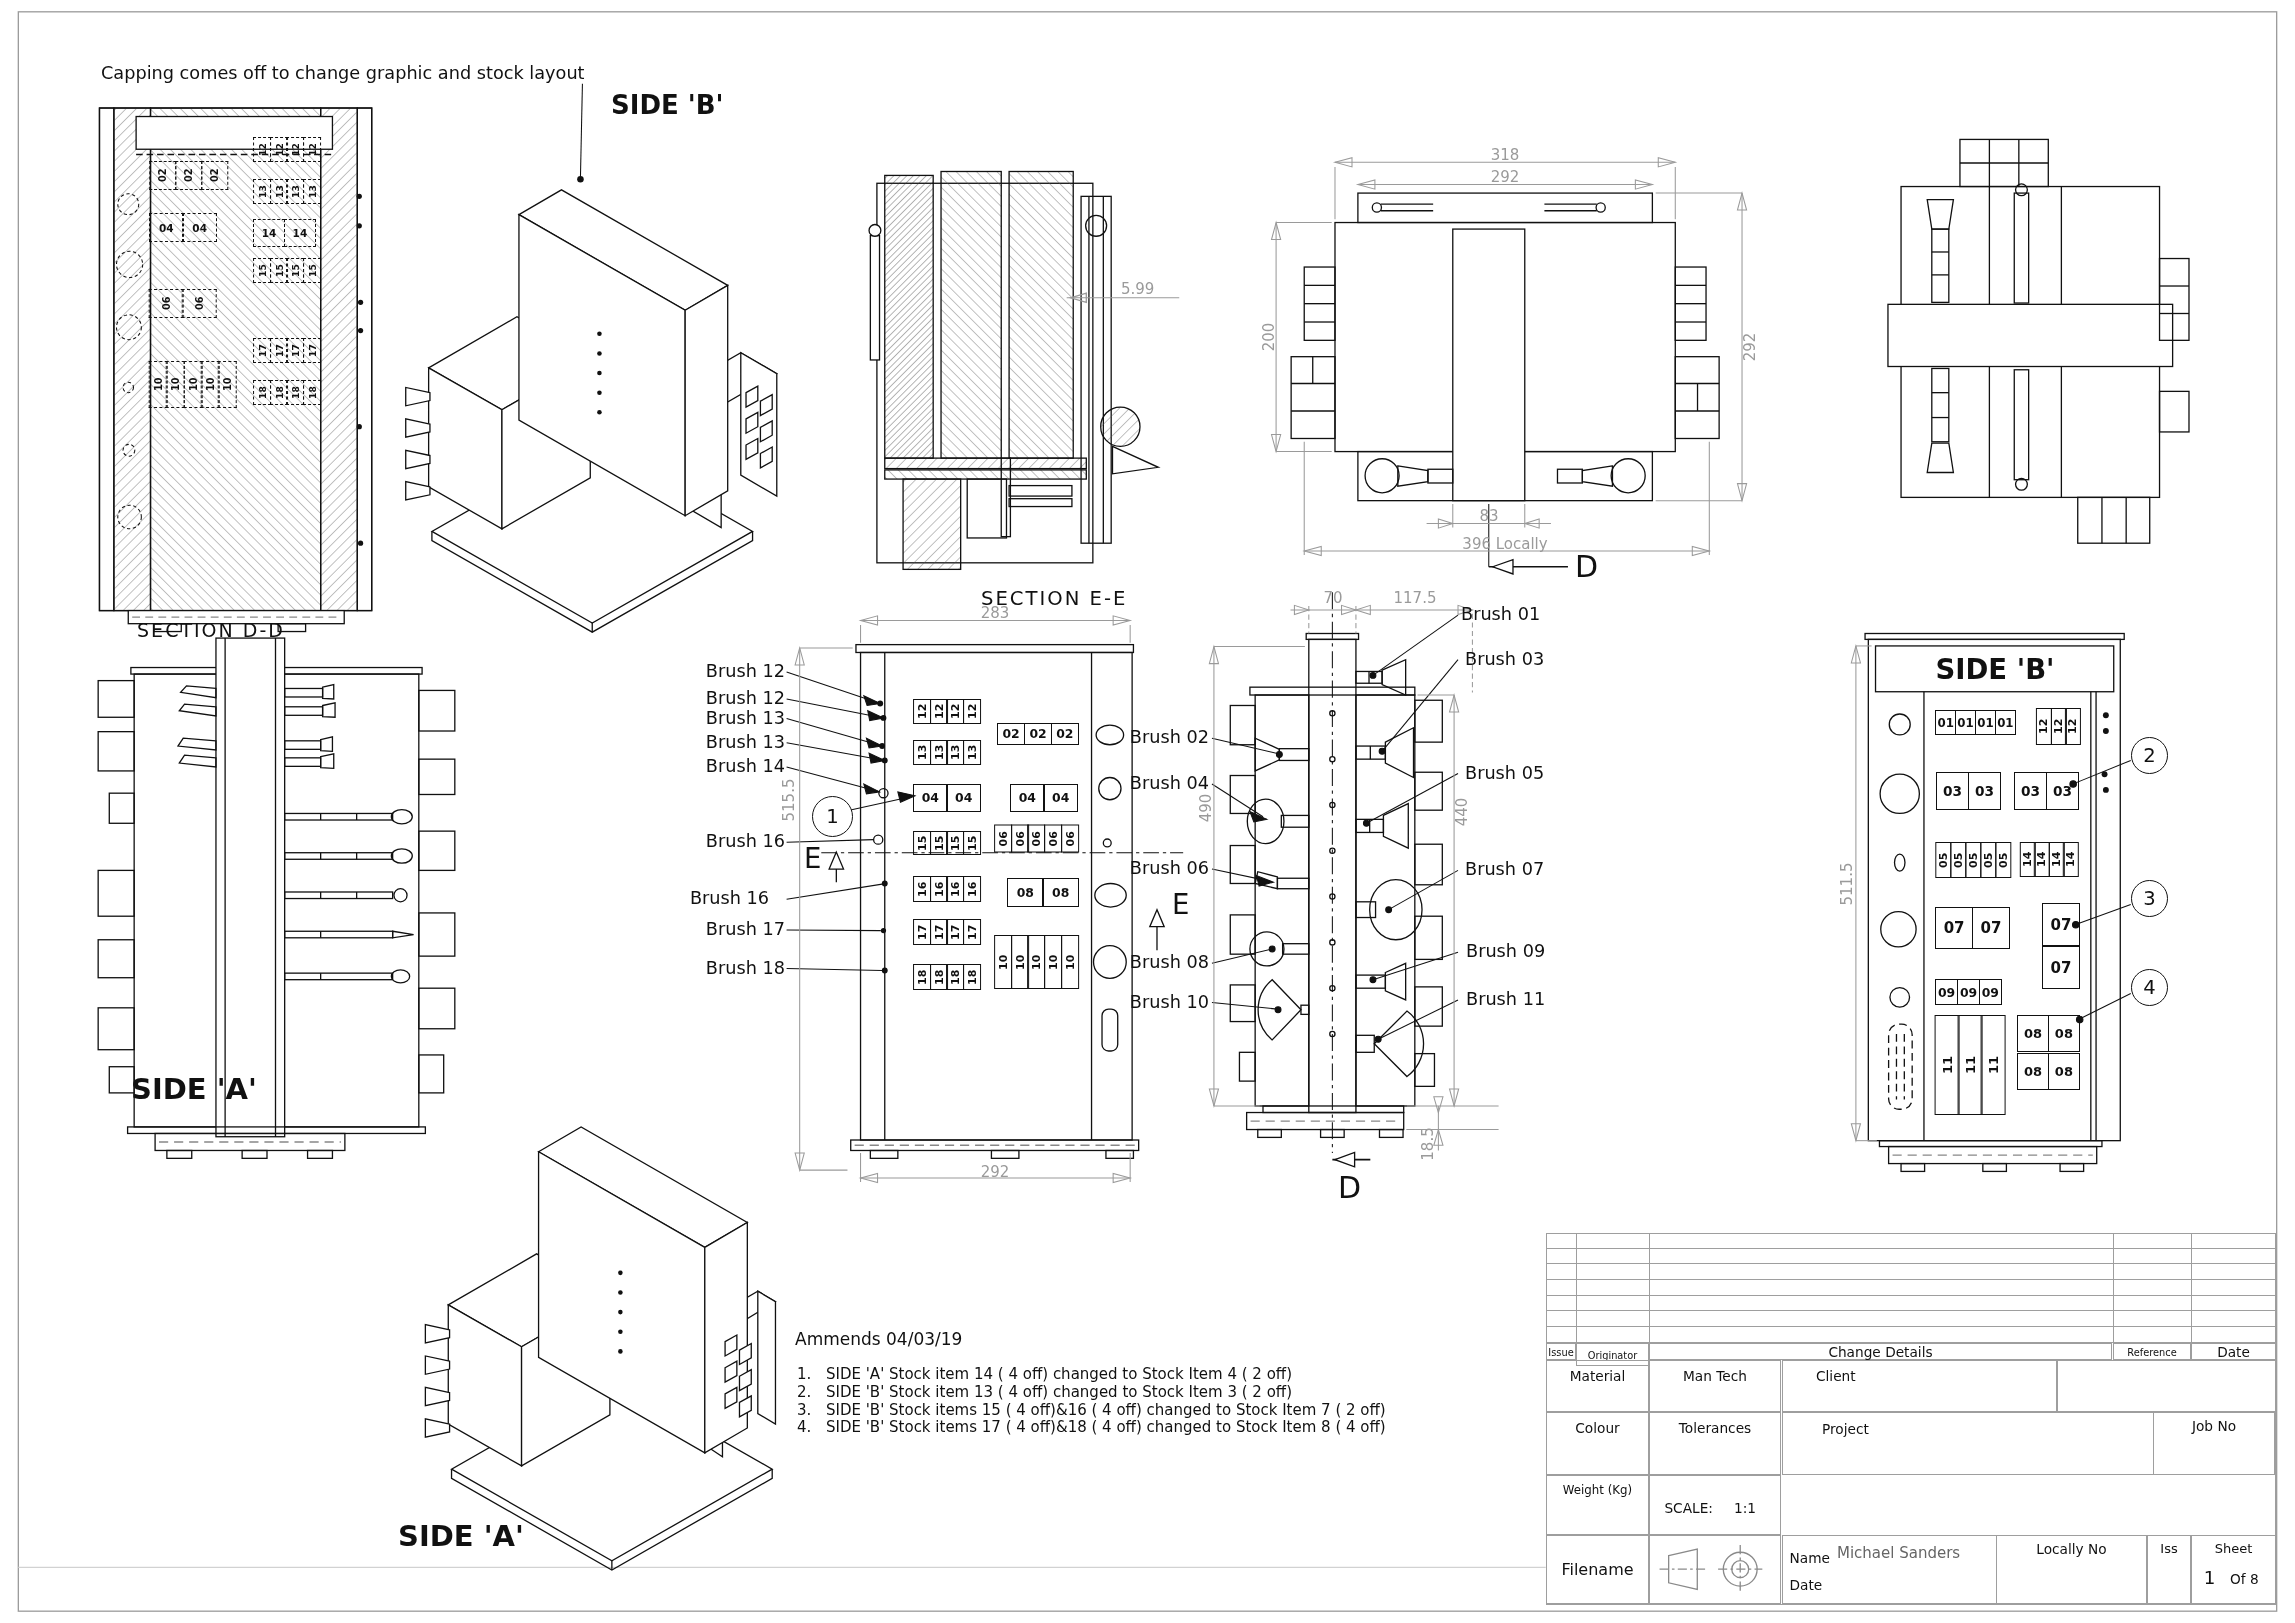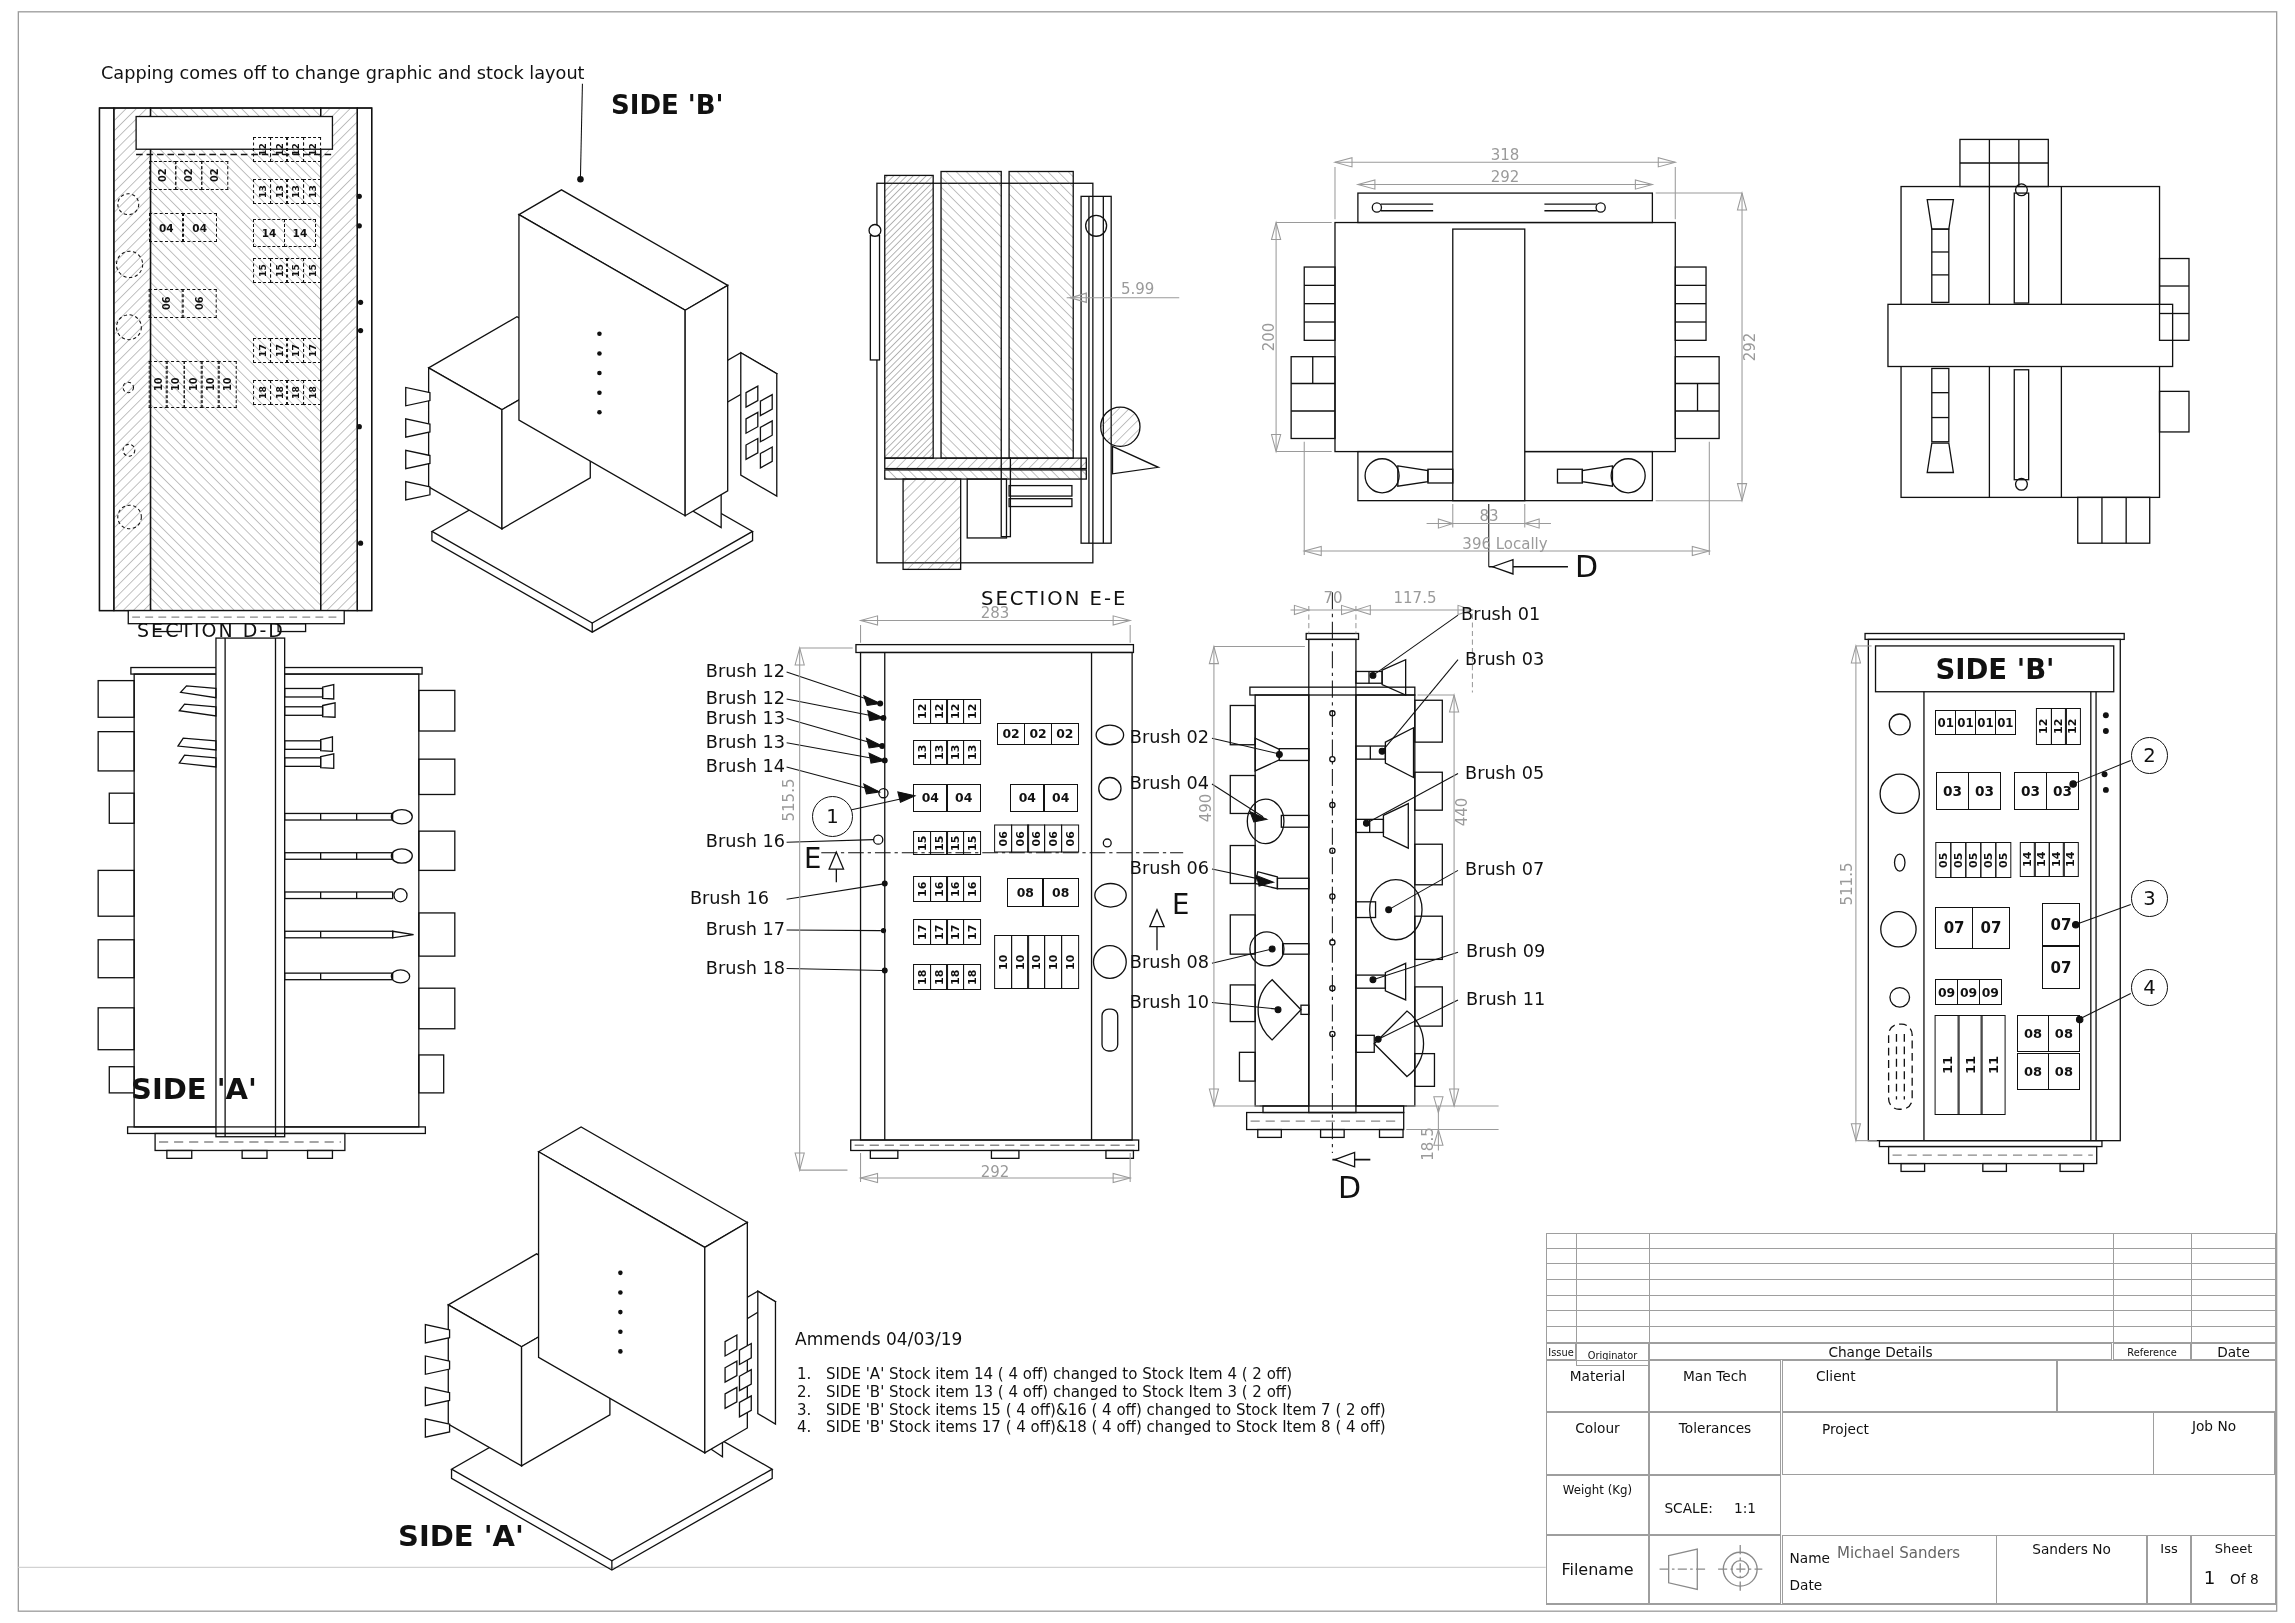--- a/index.html
+++ b/index.html
@@ -908,21 +908,21 @@
         <line x1="138" y1="14" x2="138" y2="88" stroke-dasharray="14 5 4 5"></line>
       </g>
     </svg>
   </div>
   <div class="tbc" style="left:236px;top:302px;width:215px;height:69px">
     <div class="tbl" style="left:6.5px;top:14.4px;font-size:13.7px">Name</div>
     <div class="tbl" style="left:6.5px;top:41px;font-size:13.7px">Date</div>
     <div class="tbl" style="left:54px;top:7.9px;font-size:15px;color:#666">Michael Sanders</div>
   </div>
   <div class="tbc" style="left:450px;top:302px;width:151px;height:69px">
-        <div class="tbl" style="left:50%;top:5.2px;transform:translateX(-50%);font-size:13.7px">Sanders No</div>
+        <div class="tbl" style="left:50%;top:5.2px;transform:translateX(-50%);font-size:13.7px">Locally No</div>
       </div>
   <div class="tbc" style="left:601px;top:302px;width:44px;height:69px">
         <div class="tbl" style="left:50%;top:5.2px;transform:translateX(-50%);font-size:13px">Iss</div>
       </div>
   <div class="tbc" style="left:645px;top:302px;width:85px;height:69px">
     <div class="tbl" style="left:50%;top:5.2px;transform:translateX(-50%);font-size:13px">Sheet</div>
     <div class="tbl" style="left:11.8px;top:31px;font-size:18.3px">1</div>
     <div class="tbl" style="left:38px;top:35px;font-size:13.7px">Of 8</div>
   </div>
 </div>

